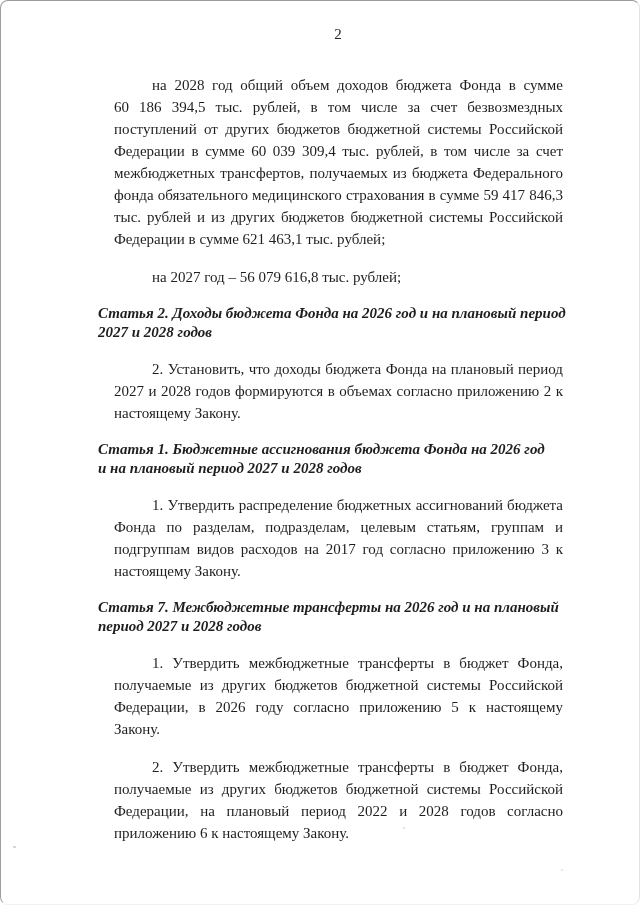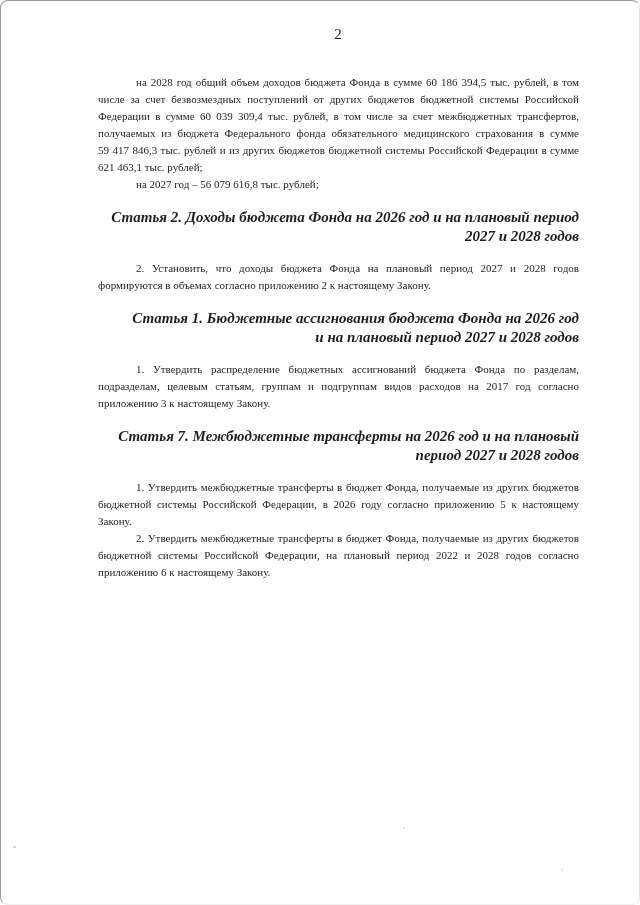--- a/index.html
+++ b/index.html
@@ -26,33 +26,33 @@
   .page-number {
     text-align: center;
     font-size: 15px;
     line-height: 19px;
     margin-bottom: 30px;
   }
   .doc-body {
     width: 481px;
   }
   .para {
-    margin: 0;
-    font-size: 11px;
-    line-height: 17px;
+    margin: 16px;
+    font-size: 15px;
+    line-height: 22px;
     text-align: justify;
     text-indent: 38px;
   }
   .article-heading {
     margin: 15px 0 14px 0;
     font-size: 15px;
     line-height: 19px;
     font-weight: bold;
     font-style: italic;
-    text-align: right;
+    text-align: left;
   }
   .heading-line {
     display: block;
   }
   .scan-speck {
     position: absolute;
     background: #c9c9c9;
     border-radius: 50%;
   }
   .speck-1 { left: 12px;  top: 845px; width: 3px; height: 2px; }

